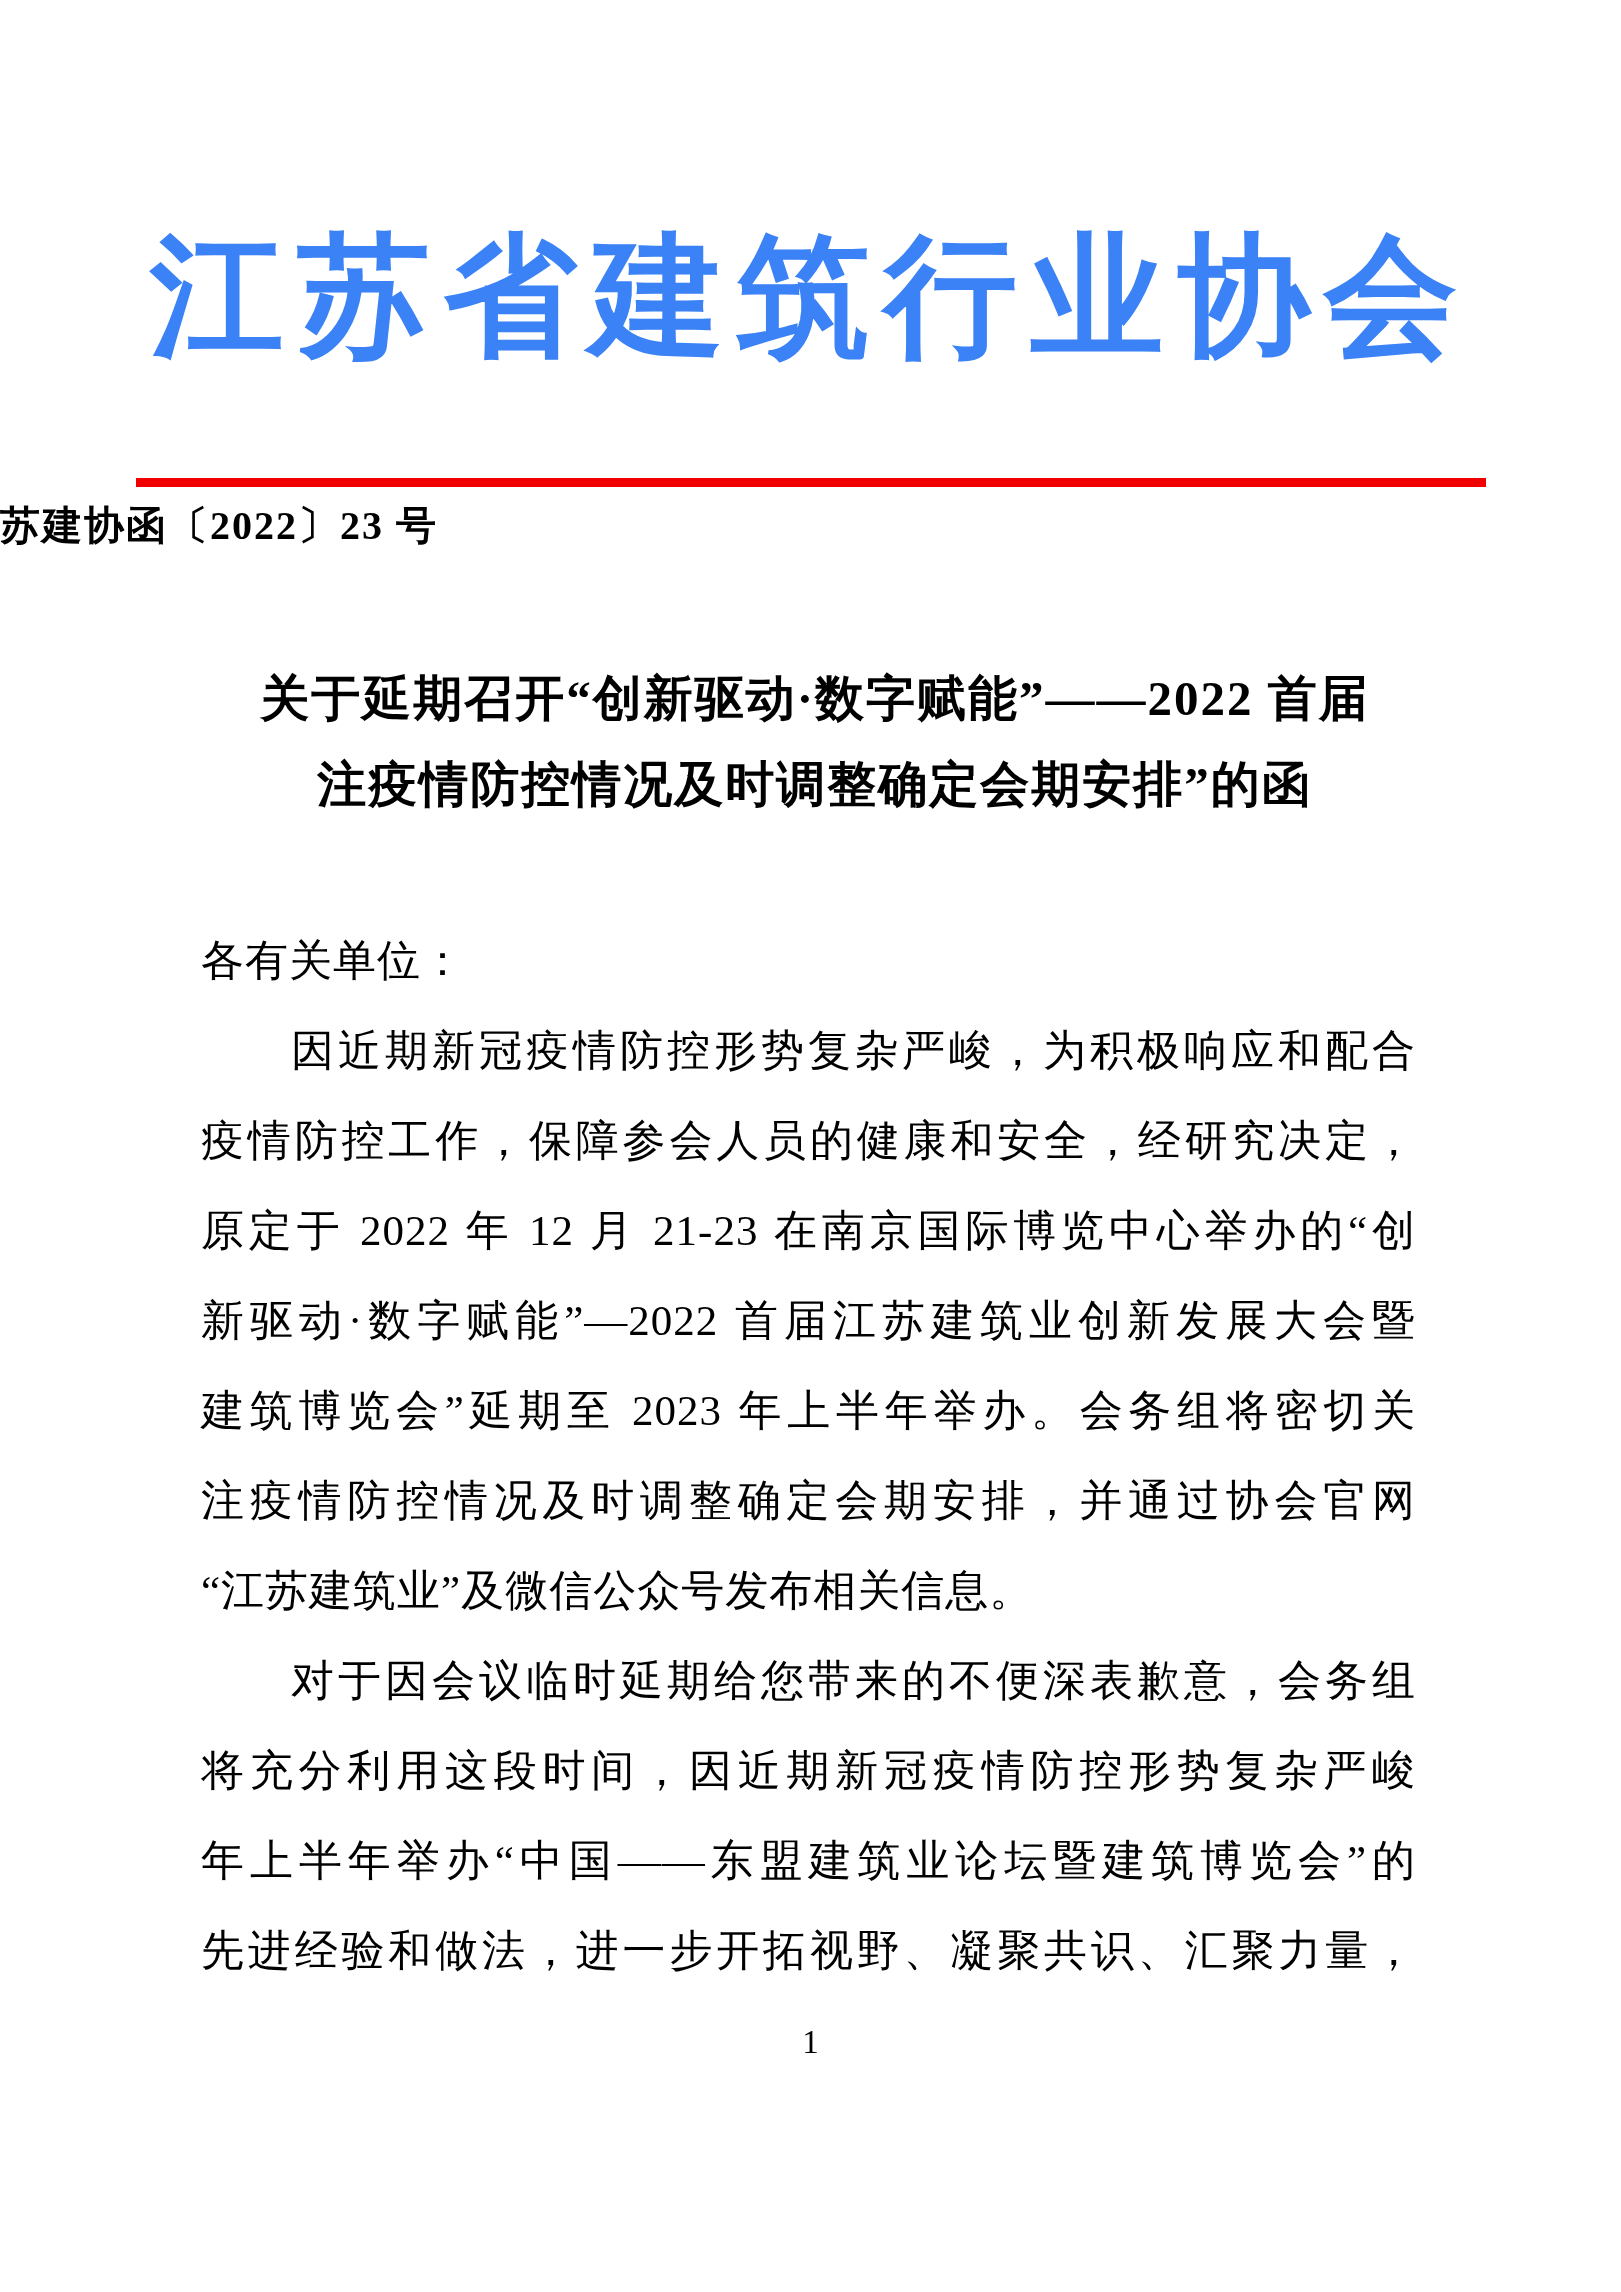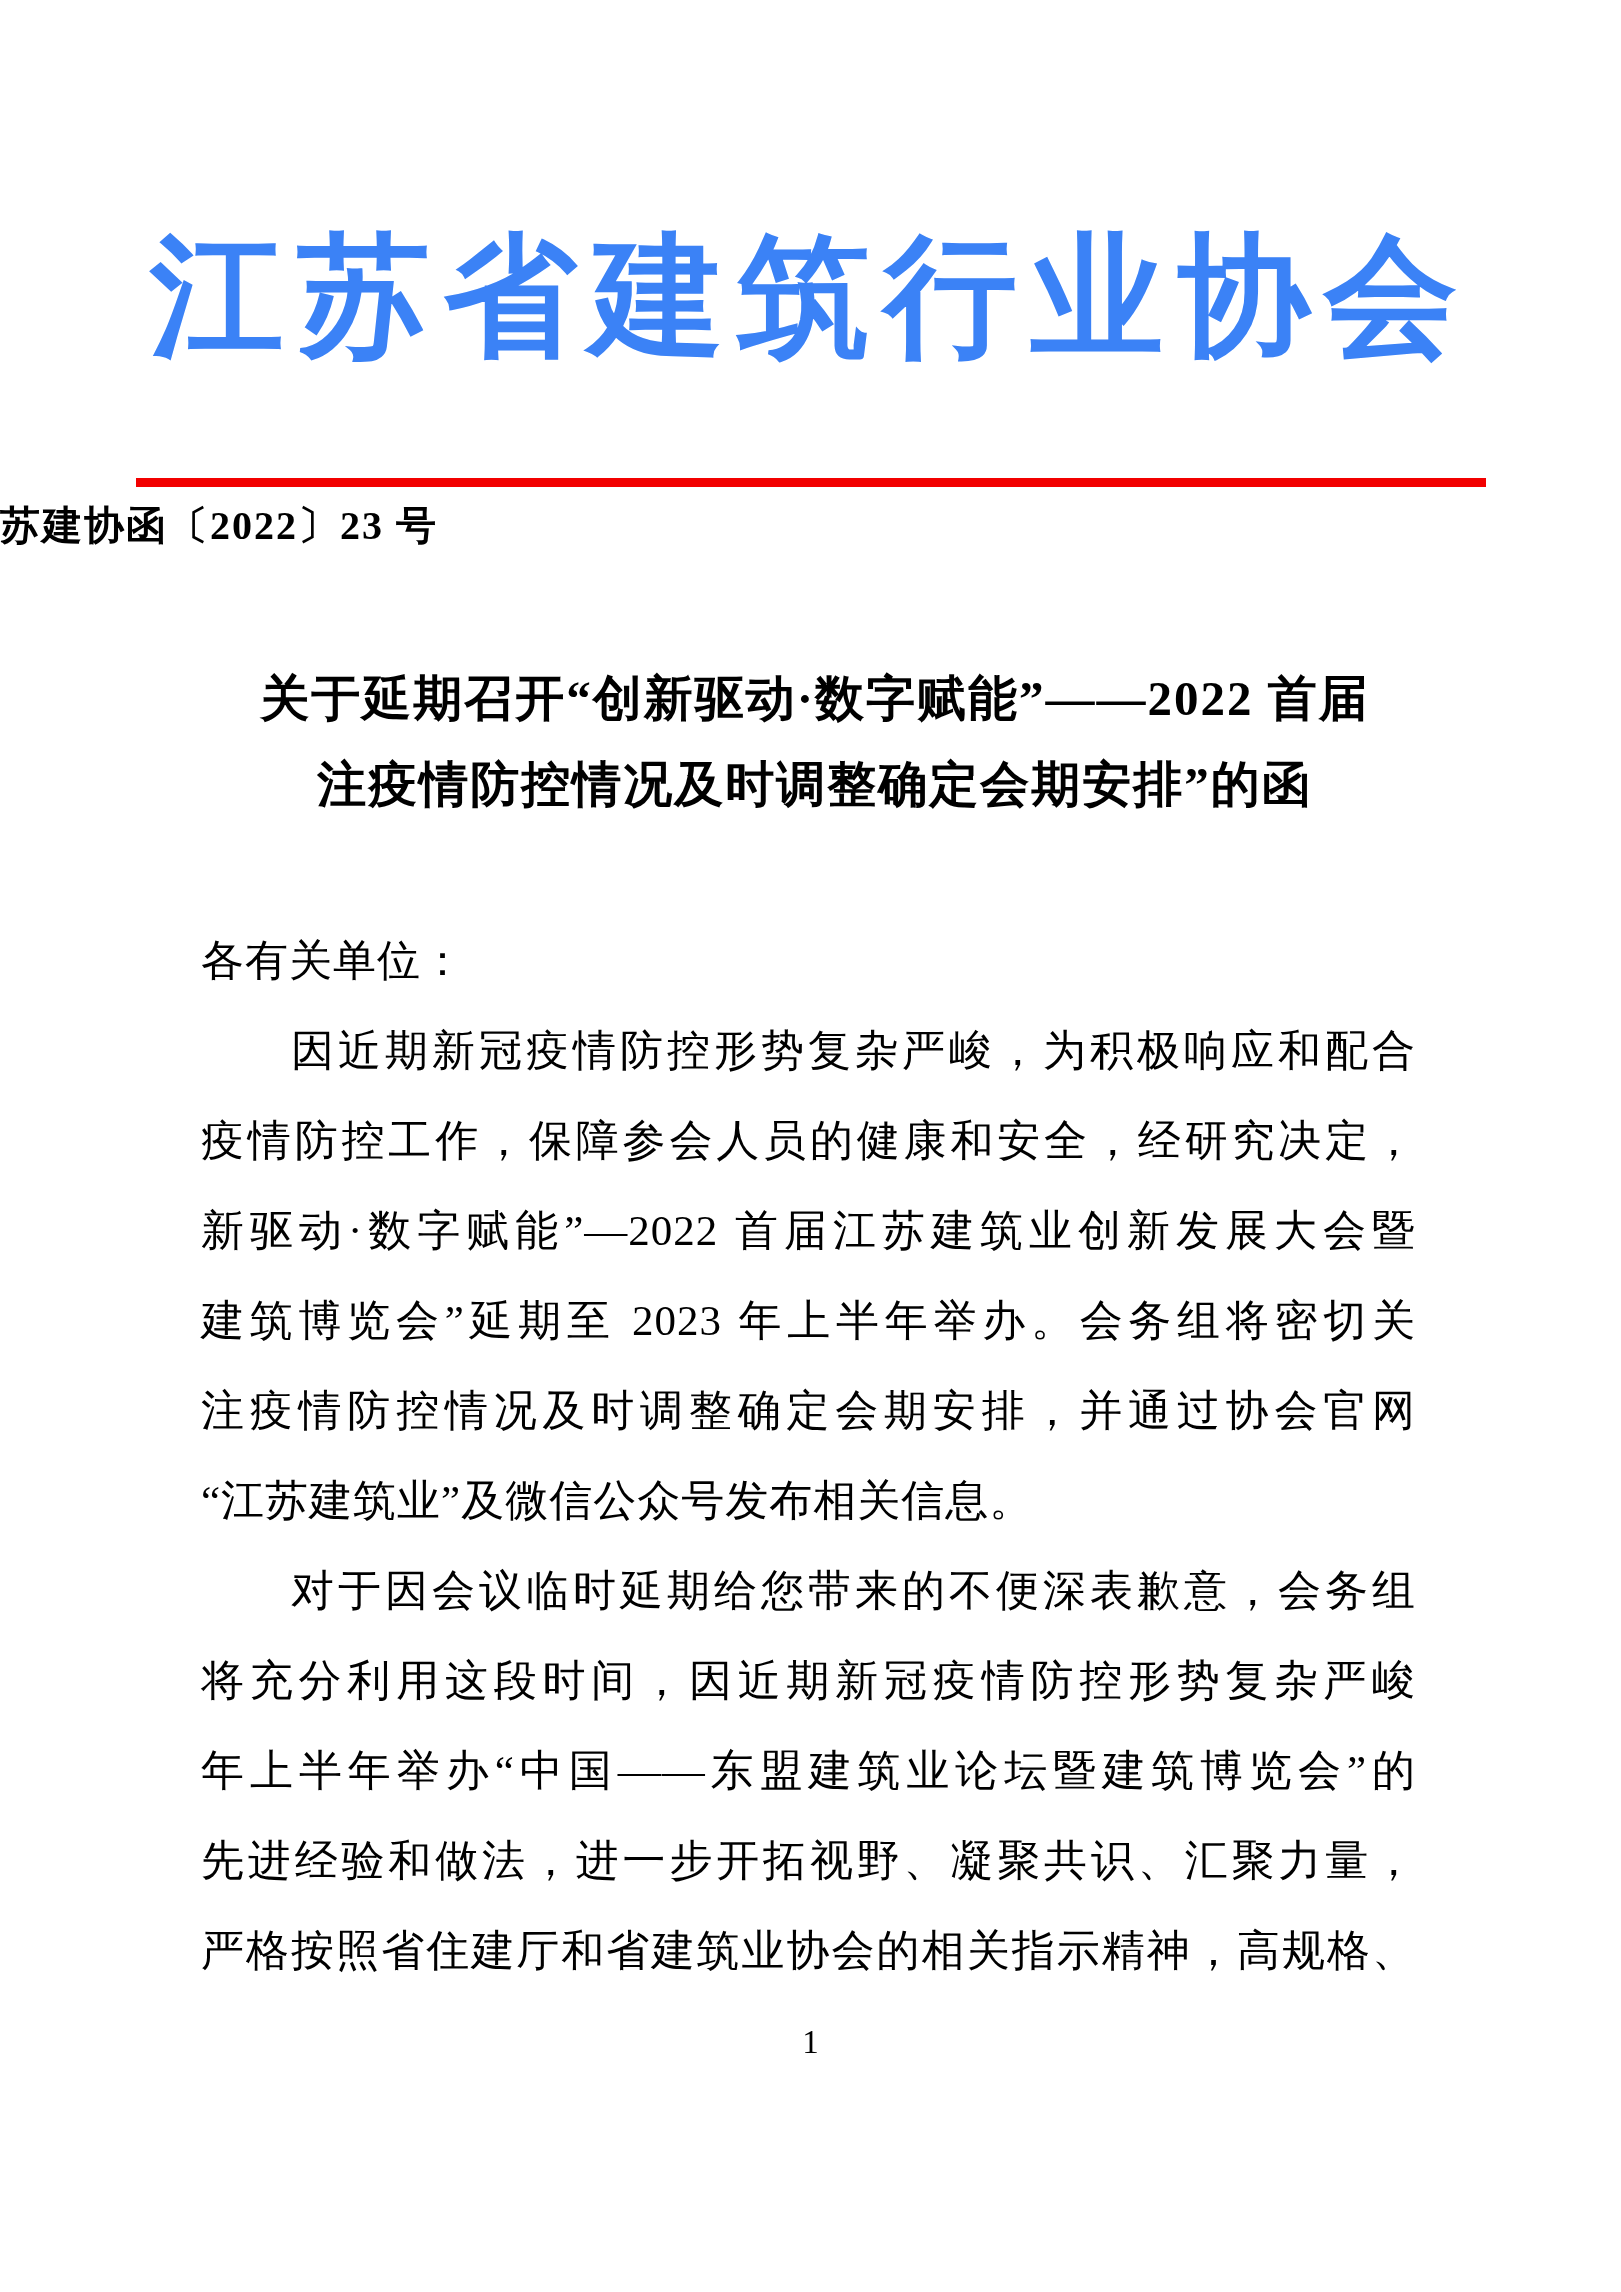--- a/index.html
+++ b/index.html
@@ -90,27 +90,27 @@
   <div class="doc-title">
     <div>关于延期召开“创新驱动·数字赋能”——2022 首届</div>
     <div>注疫情防控情况及时调整确定会期安排”的函</div>
   </div>
 
   <div class="body-text">
     <div class="body-line no-justify">各有关单位：</div>
 
     <div class="body-line indent">因近期新冠疫情防控形势复杂严峻，为积极响应和配合</div>
     <div class="body-line">疫情防控工作，保障参会人员的健康和安全，经研究决定，</div>
+    <div class="body-line">原定于 2022 年 12 月 21-23 在南京国际博览中心举办的“创</div>
     <div class="body-line">新驱动·数字赋能”—2022 首届江苏建筑业创新发展大会暨</div>
     <div class="body-line">建筑博览会”延期至 2023 年上半年举办。会务组将密切关</div>
     <div class="body-line">注疫情防控情况及时调整确定会期安排，并通过协会官网</div>
     <div class="body-line no-justify">“江苏建筑业”及微信公众号发布相关信息。</div>
     <div class="body-line indent">对于因会议临时延期给您带来的不便深表歉意，会务组</div>
     <div class="body-line">将充分利用这段时间，因近期新冠疫情防控形势复杂严峻</div>
     <div class="body-line">年上半年举办“中国——东盟建筑业论坛暨建筑博览会”的</div>
     <div class="body-line">先进经验和做法，进一步开拓视野、凝聚共识、汇聚力量，</div>
-    <div class="body-line">严格按照省住建厅和省建筑业协会的相关指示精神，高规格、</div>
   </div>
 
   <div class="page-number">1</div>
 
 </div>
 
 
 </body></html>

